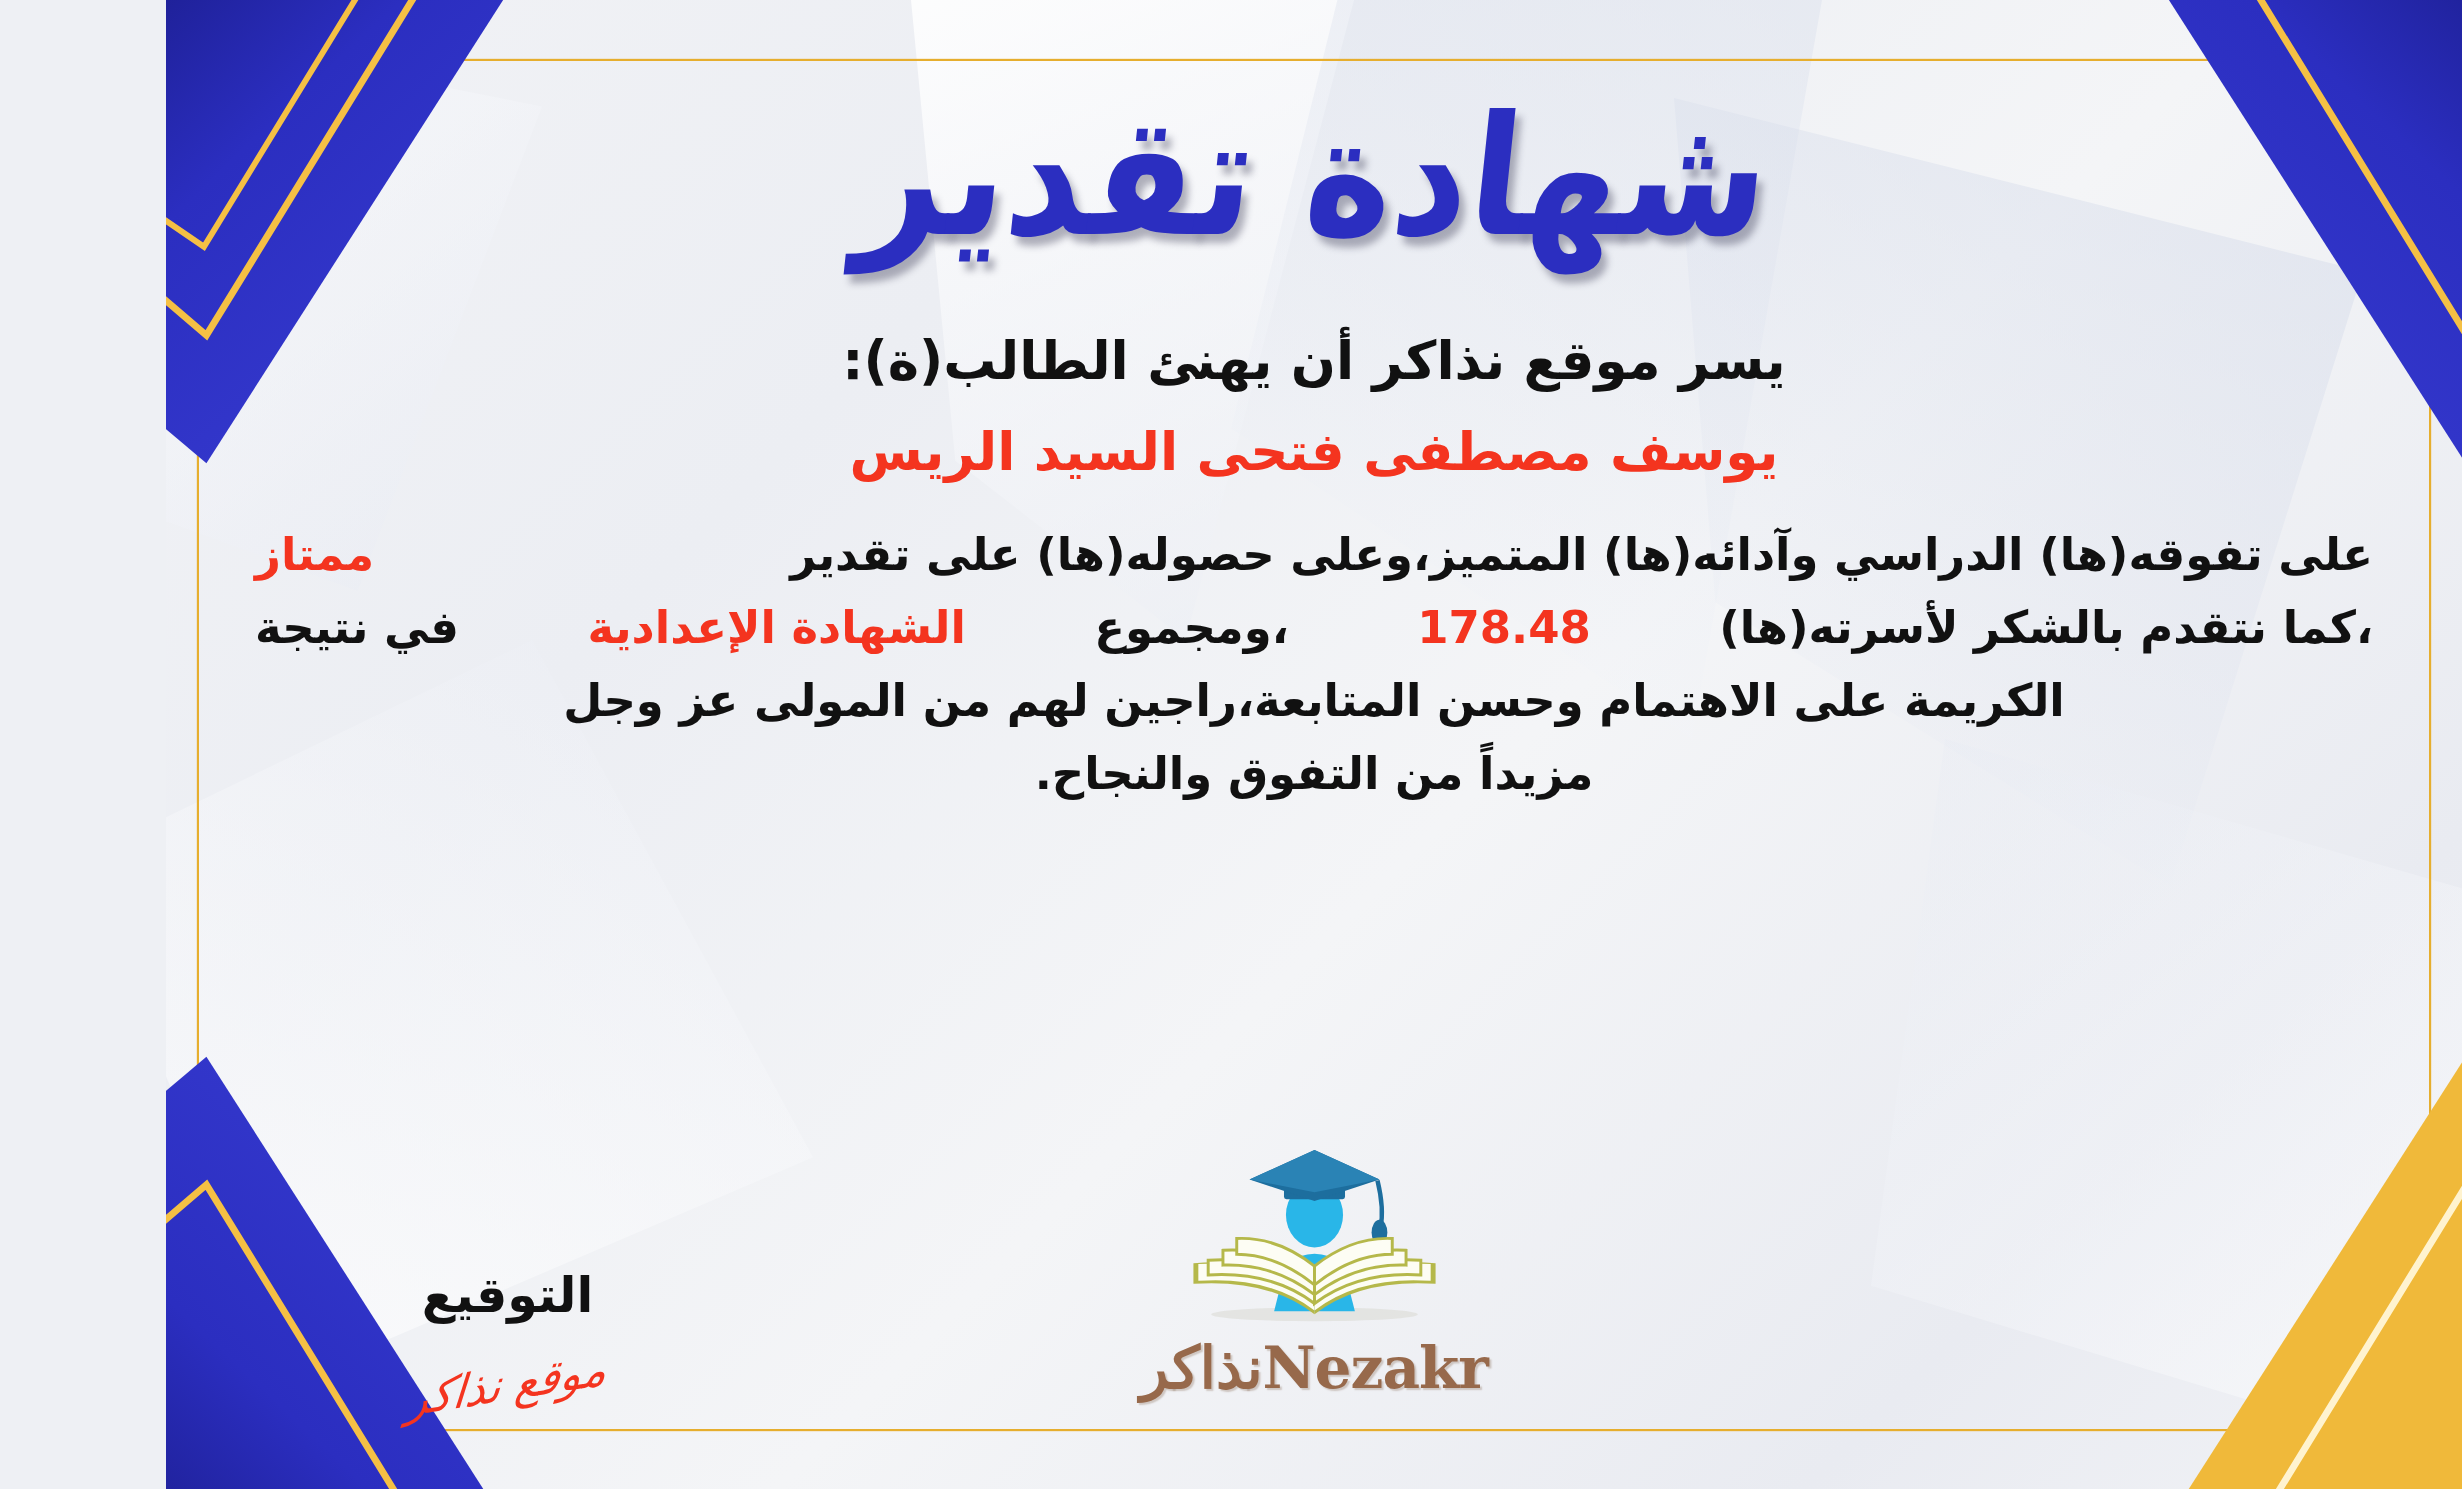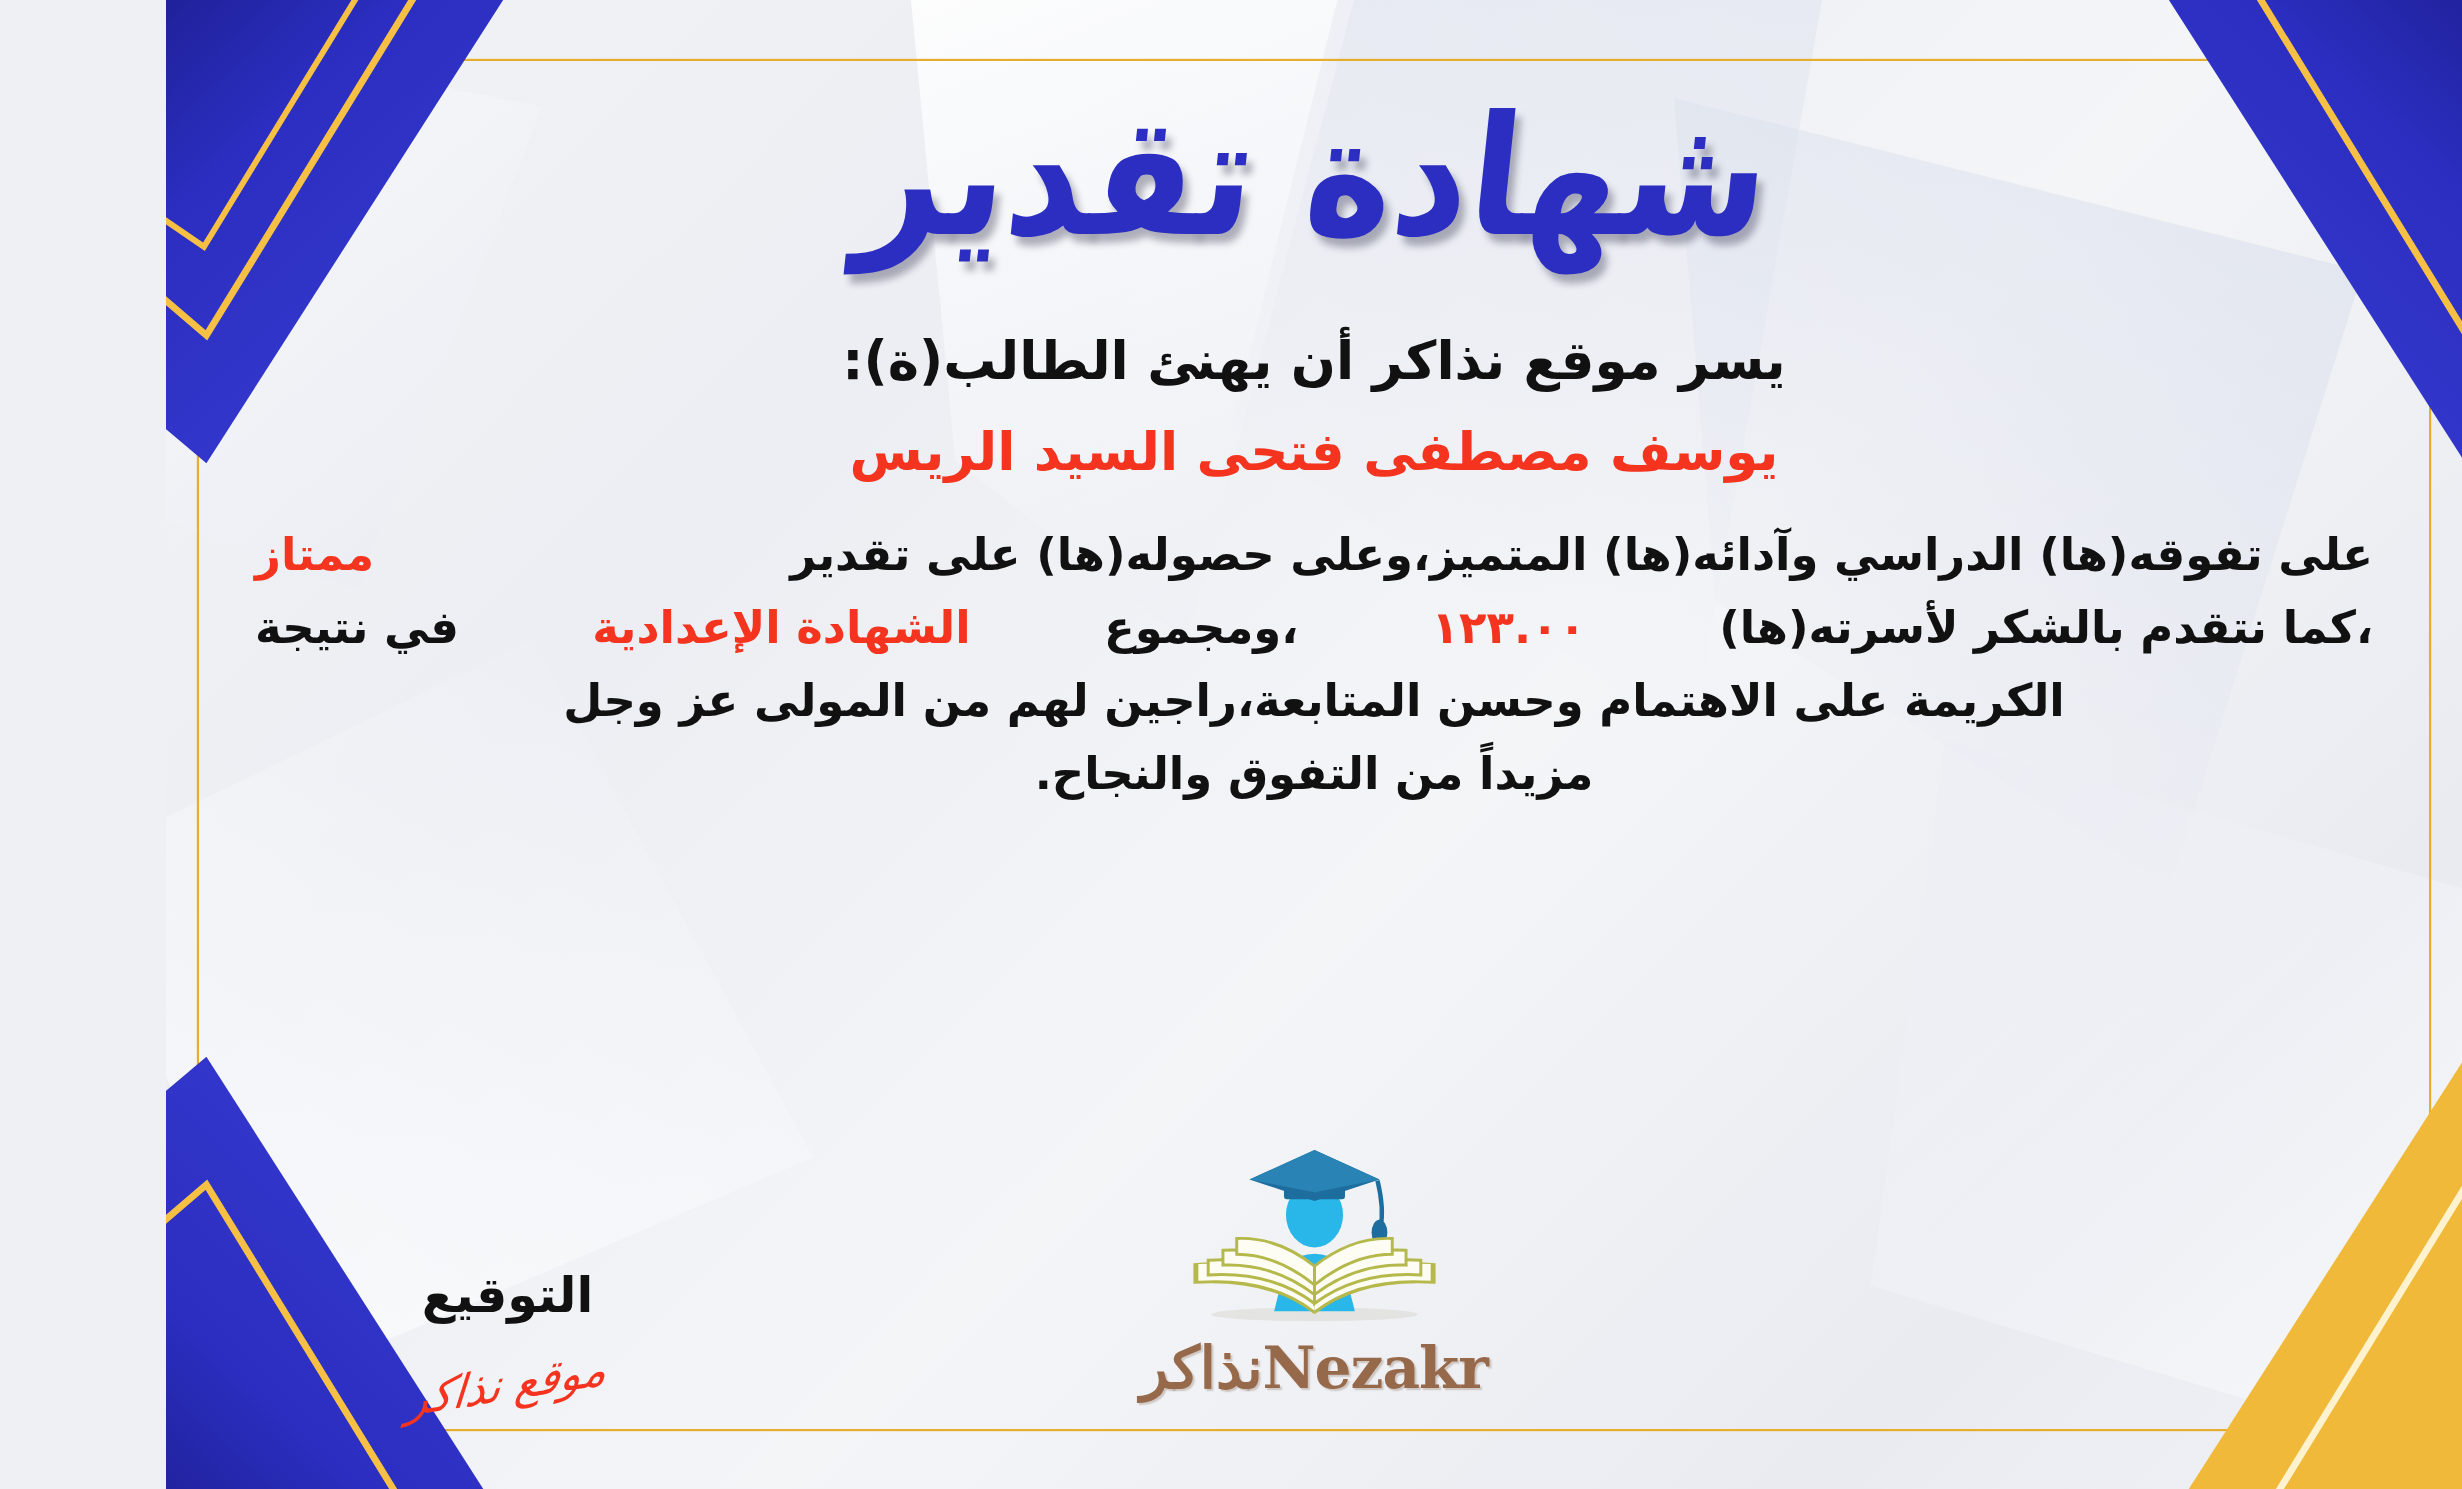--- a/index.html
+++ b/index.html
@@ -186,21 +186,21 @@
 
     <div id="student-name">يوسف مصطفى فتحى السيد الريس</div>
 
     <div id="body-paragraph">
       <span class="para-line justify">
         <span>على تفوقه(ها) الدراسي وآدائه(ها) المتميز،وعلى حصوله(ها) على تقدير</span>
         <span class="hl">ممتاز</span>
       </span>
       <span class="para-line justify">
         <span>،كما نتقدم بالشكر لأسرته(ها)</span>
-        <span class="num">١٢٣.٠٠</span>
+        <span class="num">178.48</span>
         <span>،ومجموع</span>
         <span class="hl">الشهادة الإعدادية</span>
         <span>في نتيجة</span>
       </span>
       <span class="para-line">الكريمة على الاهتمام وحسن المتابعة،راجين لهم من المولى عز وجل</span>
       <span class="para-line">مزيداً من التفوق والنجاح.</span>
     </div>
 
     <div id="footer">
 

